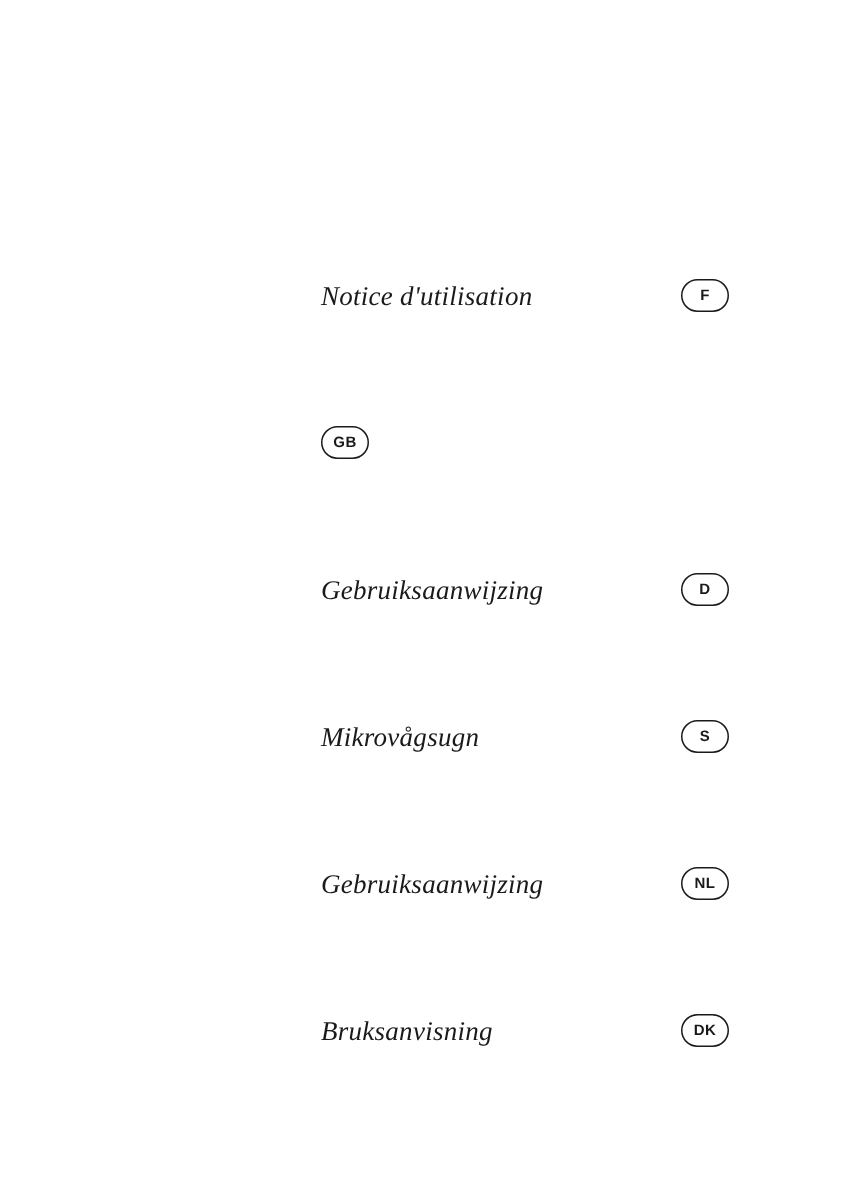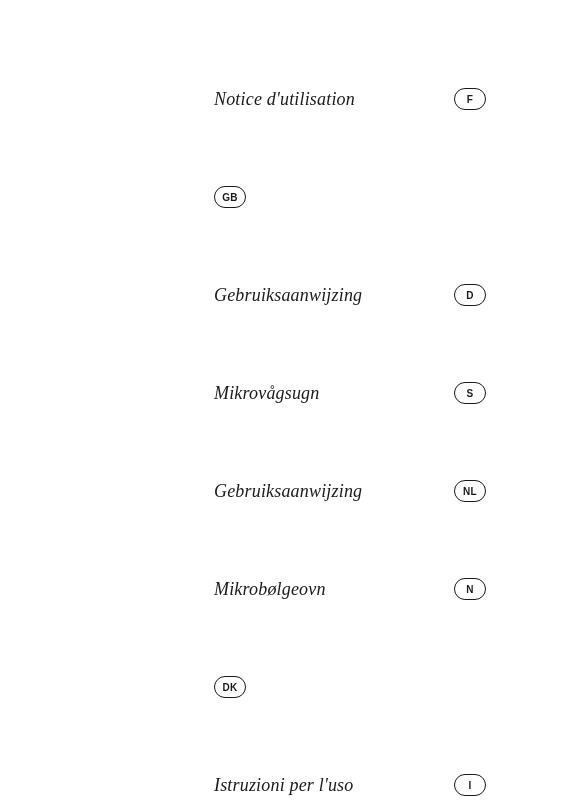--- a/index.html
+++ b/index.html
@@ -84,24 +84,17 @@
       </div>
       <div class="manual-item">
         <span class="manual-item-label">Mikrovågsugn</span>
         <span class="manual-item-badge">S</span>
       </div>
       <div class="manual-item">
         <span class="manual-item-label">Gebruiksaanwijzing</span>
         <span class="manual-item-badge">NL</span>
       </div>
       <div class="manual-item">
-        <span class="manual-item-label">Mikrobølgeovn</span>
-        <span class="manual-item-badge">N</span>
-      </div>
-      <div class="manual-item">
+        <span class="manual-item-label">Bruksanvisning</span>
         <span class="manual-item-badge">DK</span>
-      </div>
-      <div class="manual-item">
-        <span class="manual-item-label">Istruzioni per l'uso</span>
-        <span class="manual-item-badge">I</span>
       </div>
     </div>
 </div>
 
 </body></html>

